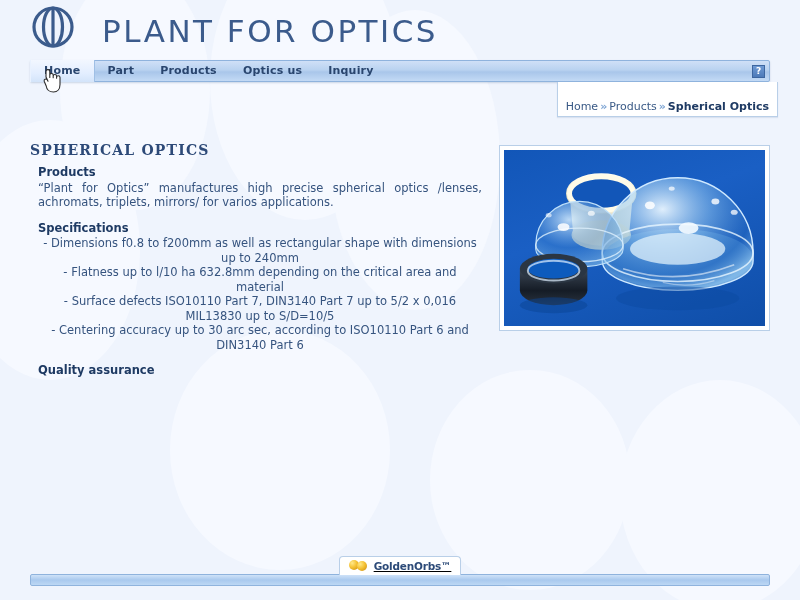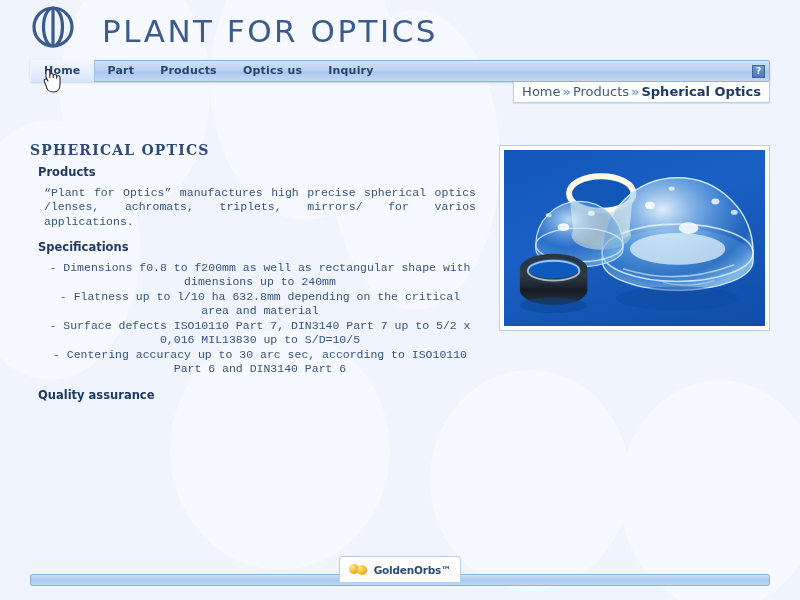--- a/index.html
+++ b/index.html
@@ -103,26 +103,26 @@
     position: absolute;
     left: 42px; top: 68px;
     width: 22px; height: 26px;
     z-index: 8;
     pointer-events: none;
   }
 
   
   .breadcrumb {
     position: absolute;
-    right: 30px; top: 82px;
+    right: 22px; top: 82px;
     background: #ffffff;
     border: 1px solid #b9cfe8;
     border-top: none;
-    padding: 2px 8px 3px 8px;
-    font-size: 13px;
+    padding: 18px 8px 3px 8px;
+    font-size: 11px;
     color: #3a5a86;
     z-index: 3;
     white-space: nowrap;
     box-shadow: 0 1px 1px rgba(100,130,170,0.15);
   }
   .breadcrumb .sep { color: #7ba3d3; font-weight: bold; margin: 0 2px; }
   .breadcrumb .current { font-weight: bold; color: #1e3a63; }
 
   
   .main {
@@ -150,24 +150,23 @@
   }
   .sec { margin-bottom: 11px; }
   .sec h3 {
     margin: 0 0 1px 0;
     font-size: 11.5px;
     font-weight: bold;
     color: #1e3a63;
     font-family: "DejaVu Sans", sans-serif;
   }
   .sec p {
-    margin: 6px;
+    margin: 0;
     text-align: justify;
     color: #36547f;
-    font-family: Liberation Mono, monospace;
   }
   .sec p.nojust { text-align: center; }
 
   .photo-frame {
     position: absolute;
     left: 499px; top: 40px;
     width: 271px; height: 186px;
     background: #ffffff;
     border: 1px solid #b9cfe8;
     padding: 4px;
@@ -176,31 +175,32 @@
     width: 100%; height: 100%;
     background: linear-gradient(160deg, #1256b8 0%, #1a5fc4 40%, #0f4ea8 100%);
     position: relative;
     overflow: hidden;
   }
 
   
   .badge {
     position: absolute;
     left: 339px; top: 556px;
-    width: 122px; height: 26px;
+    width: 122px; height: 19px;
     background: #ffffff;
     border: 1px solid #b9cfe8;
     border-bottom: none;
     border-radius: 4px 4px 0 0;
     display: flex;
     align-items: center;
     justify-content: center;
     gap: 5px;
     z-index: 4;
     cursor: pointer;
+    text-decoration: underline;
   }
   .badge-text {
     font-size: 10.5px;
     font-weight: bold;
     color: #2c4a78;
     font-family: "DejaVu Sans", sans-serif;
     letter-spacing: -0.2px;
   }
   .orbs { position: relative; width: 20px; height: 14px; }
   .orb {

